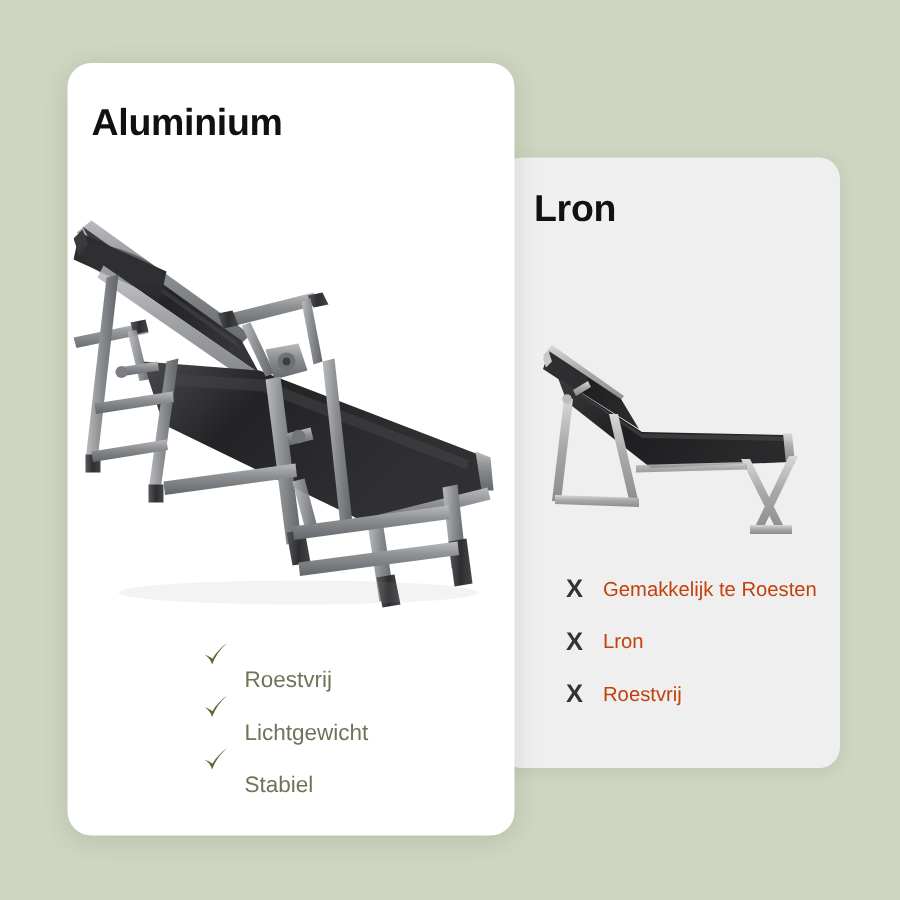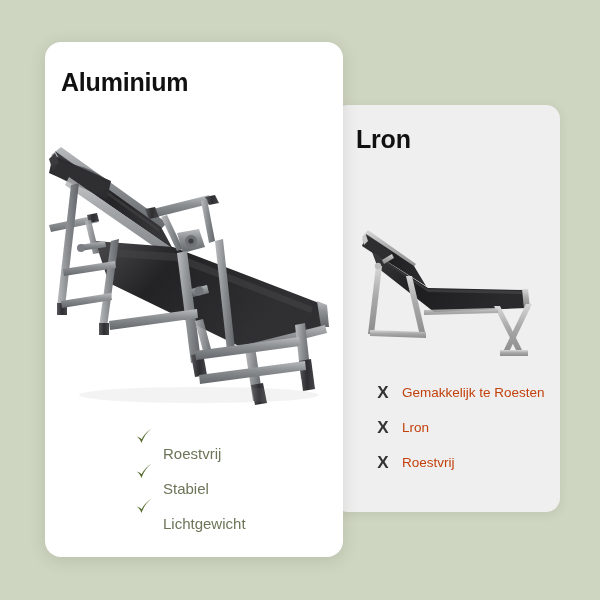--- a/index.html
+++ b/index.html
@@ -335,28 +335,28 @@
         </span>
         <span class="feat-label-pos">Roestvrij</span>
       </div>
 
       <div class="feat-row">
         <span class="mark">
           <svg class="check-svg" width="20" height="20" viewBox="0 0 20 20" xmlns="http://www.w3.org/2000/svg">
             <path d="M2.5 10.5 C5 12 6.6 14.2 7.4 17 C9.6 11 13 6.2 17.5 2.6 C13.4 5.4 10 9 7.6 13.2 C6.2 12 4.5 11 2.5 10.5 Z" fill="#556b2f"></path>
           </svg>
         </span>
-        <span class="feat-label-pos">Stabiel</span>
+        <span class="feat-label-pos">Lichtgewicht</span>
       </div>
 
       <div class="feat-row">
         <span class="mark">
           <svg class="check-svg" width="20" height="20" viewBox="0 0 20 20" xmlns="http://www.w3.org/2000/svg">
             <path d="M2.5 10.5 C5 12 6.6 14.2 7.4 17 C9.6 11 13 6.2 17.5 2.6 C13.4 5.4 10 9 7.6 13.2 C6.2 12 4.5 11 2.5 10.5 Z" fill="#556b2f"></path>
           </svg>
         </span>
-        <span class="feat-label-pos">Lichtgewicht</span>
+        <span class="feat-label-pos">Stabiel</span>
       </div>
 
     </div>
   </div>
 
 </div>
 
 </body></html>

